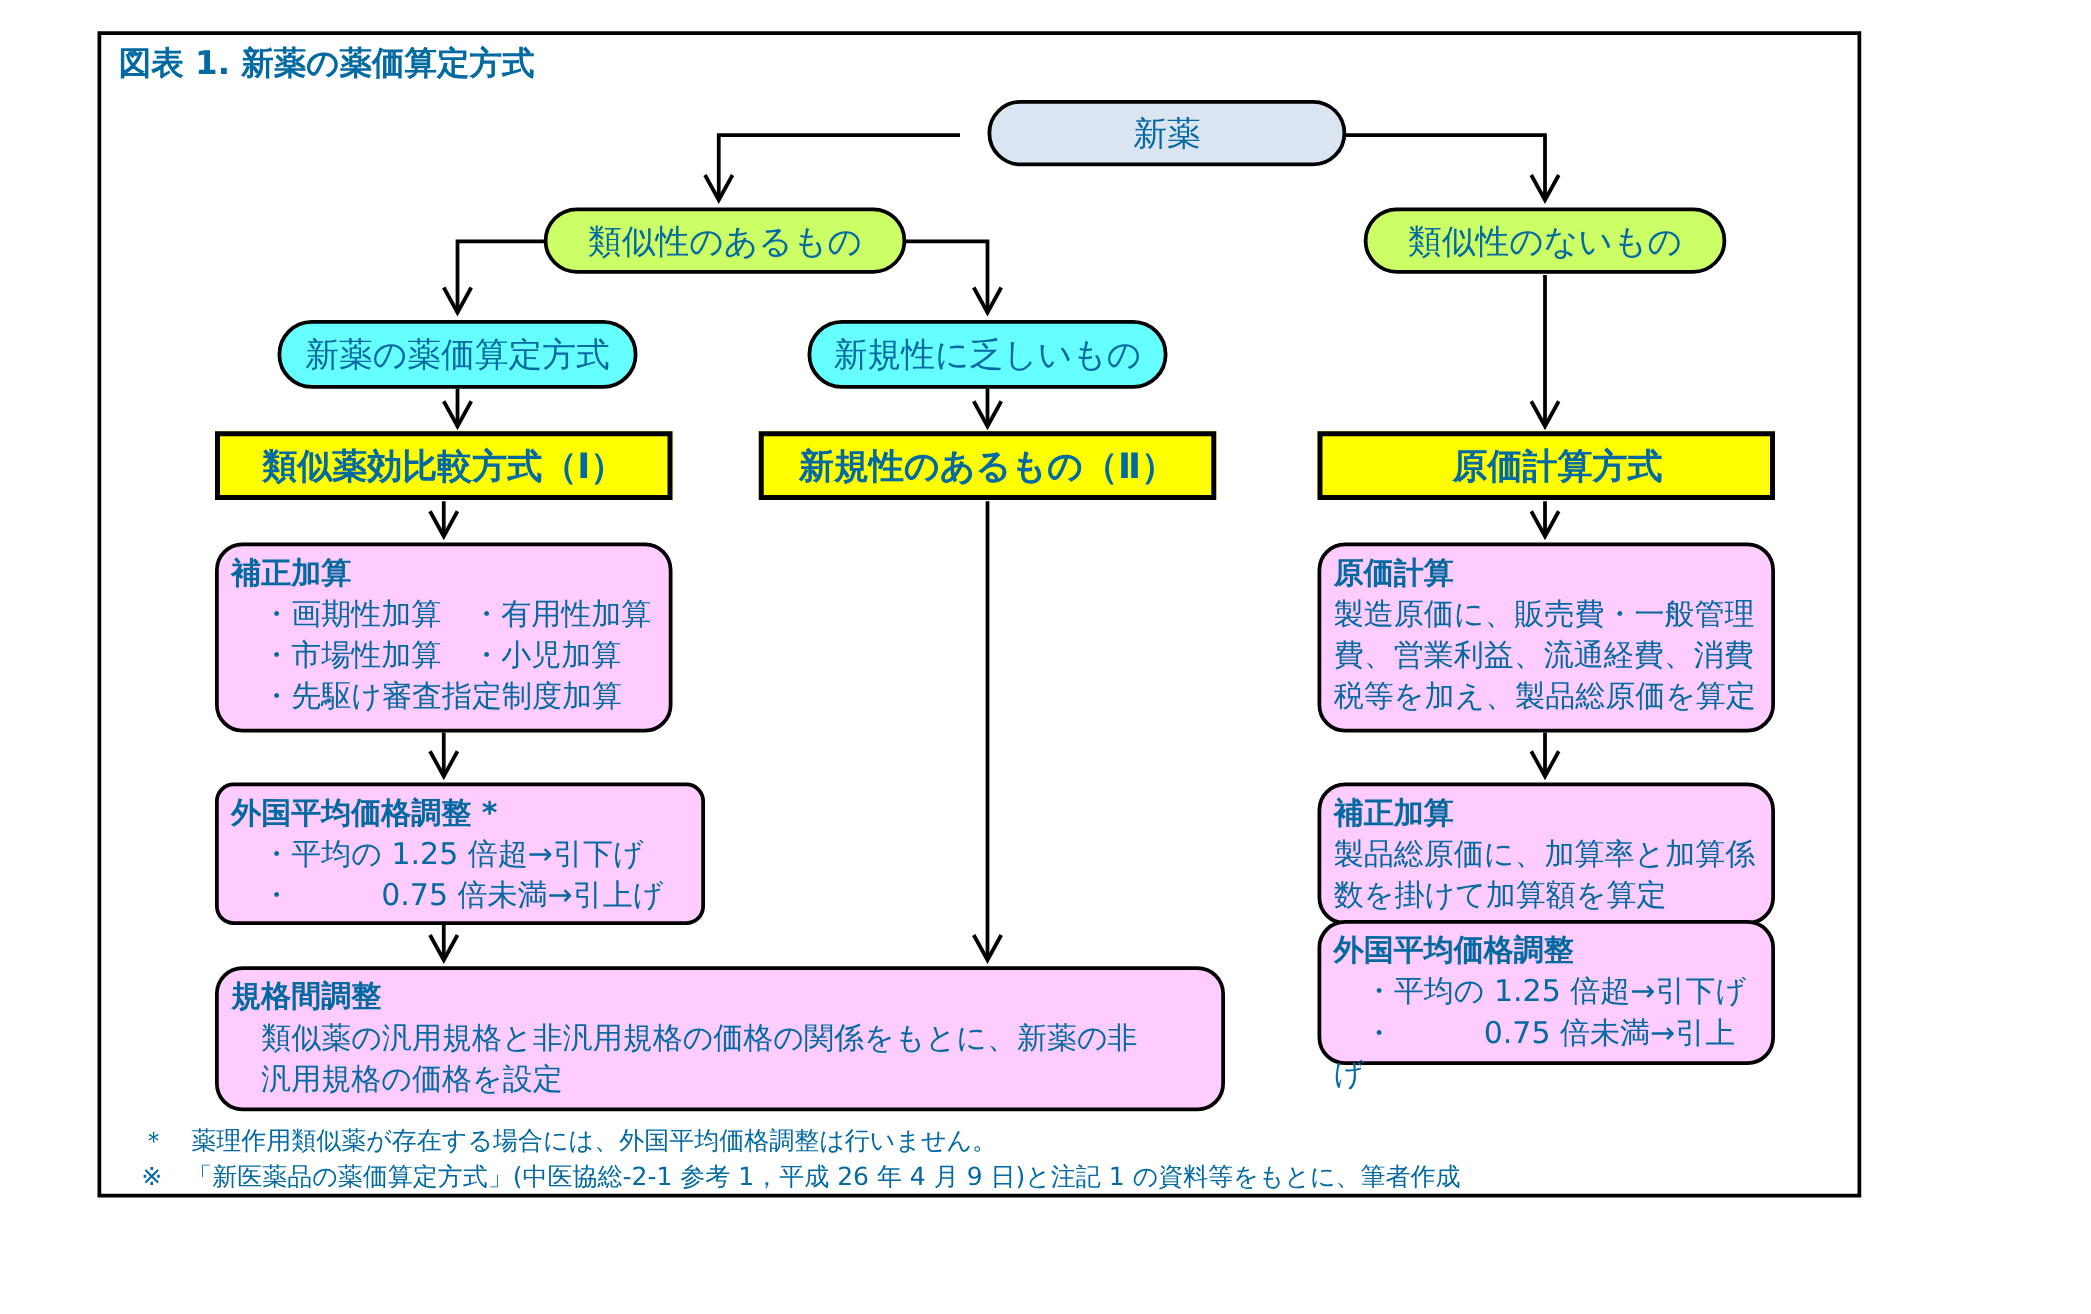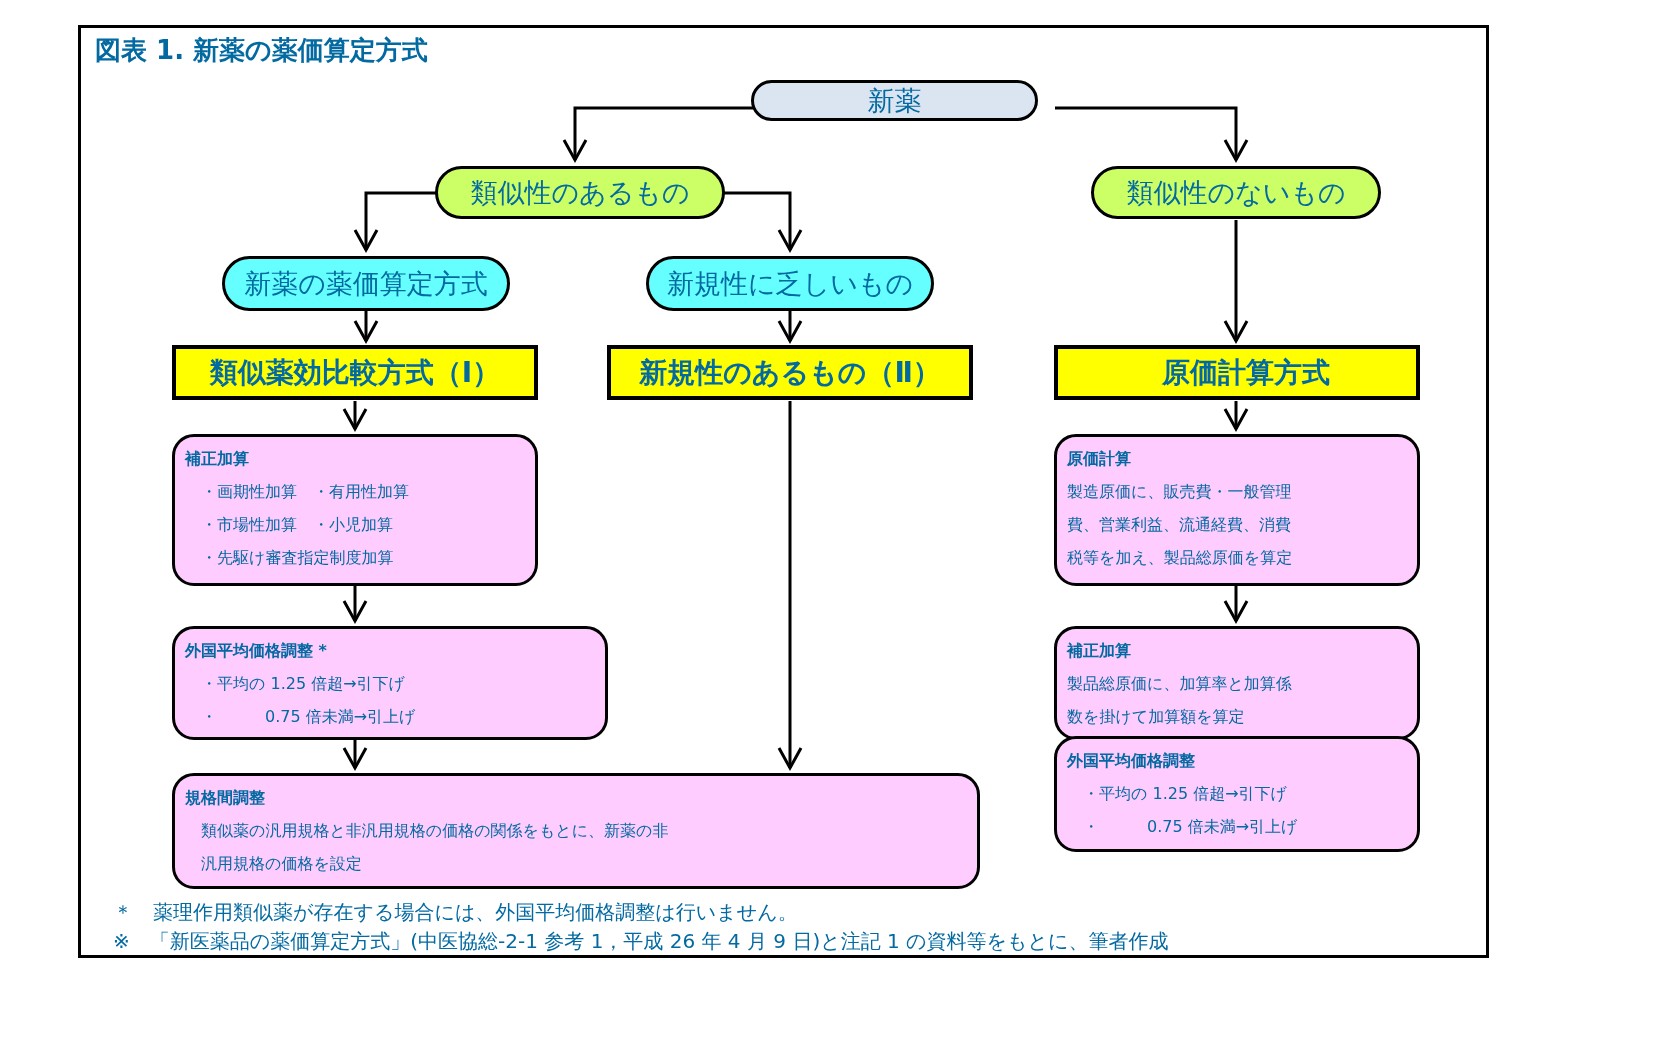--- a/index.html
+++ b/index.html
@@ -24,21 +24,21 @@
   .oval.branch { background:#ccff66; }
   .oval.subbr  { background:#66ffff; }
   .ybox {
     position:absolute; display:flex; align-items:center; justify-content:center;
     background:#ffff00; border:4px solid #000; box-sizing:border-box;
     font-size:28px; font-weight:bold; white-space:nowrap;
   }
   .pbox {
     position:absolute; background:#ffccff; border:3px solid #000;
     border-radius:22px; box-sizing:border-box; padding:5px 10px;
-    font-size:16px; line-height:33px;
+    font-size:24px; line-height:33px;
   }
   .pbox .bt { font-weight:bold; }
   .pbox .bb { white-space:pre-wrap; }
   .note {
     position:absolute; left:113px; font-size:20px; white-space:nowrap;
   }
   svg.arrows { position:absolute; left:0; top:0; pointer-events:none; }
   svg.arrows path { stroke:#000; stroke-width:3; fill:none; }
 </style>
 </head>
@@ -65,21 +65,21 @@
     <path d="M1236 220 L1236 341" marker-end="url(#ah)"></path>
     <path d="M355 401 L355 429" marker-end="url(#ah)"></path>
     <path d="M355 586 L355 621" marker-end="url(#ah)"></path>
     <path d="M355 740 L355 768" marker-end="url(#ah)"></path>
     <path d="M790 401 L790 768" marker-end="url(#ah)"></path>
     <path d="M1236 401 L1236 429" marker-end="url(#ah)"></path>
     <path d="M1236 586 L1236 621" marker-end="url(#ah)"></path>
     <path d="M1236 740 L1236 768" marker-end="url(#ah)"></path>
   </svg>
 
-  <div class="oval root" style="left:751px; top:80px; width:287px; height:41px;">
+  <div class="oval root" style="left:790px; top:80px; width:287px; height:53px;">
     <span>新薬</span>
   </div>
 
   <div class="oval branch" style="left:435px; top:166px; width:290px; height:53px;">
     <span>類似性のあるもの</span>
   </div>
 
   <div class="oval branch" style="left:1091px; top:166px; width:290px; height:53px;">
     <span>類似性のないもの</span>
   </div>
@@ -104,21 +104,21 @@
     <span>原価計算方式</span>
   </div>
 
   <div class="pbox" style="left:172px; top:434px; width:366px; height:152px;">
     <div class="bt">補正加算</div>
     <div class="bb">　・画期性加算　・有用性加算
 　・市場性加算　・小児加算
 　・先駆け審査指定制度加算</div>
   </div>
 
-  <div class="pbox" style="left:172px; top:626px; width:436px; height:114px;">
+  <div class="pbox" style="left:172px; top:626px; width:392px; height:114px;border-radius:15px;">
     <div class="bt">外国平均価格調整 *</div>
     <div class="bb">　・平均の 1.25 倍超→引下げ
 　・　　　0.75 倍未満→引上げ</div>
   </div>
 
   <div class="pbox" style="left:172px; top:773px; width:808px; height:116px;">
     <div class="bt">規格間調整</div>
     <div class="bb">　類似薬の汎用規格と非汎用規格の価格の関係をもとに、新薬の非
 　汎用規格の価格を設定</div>
   </div>

